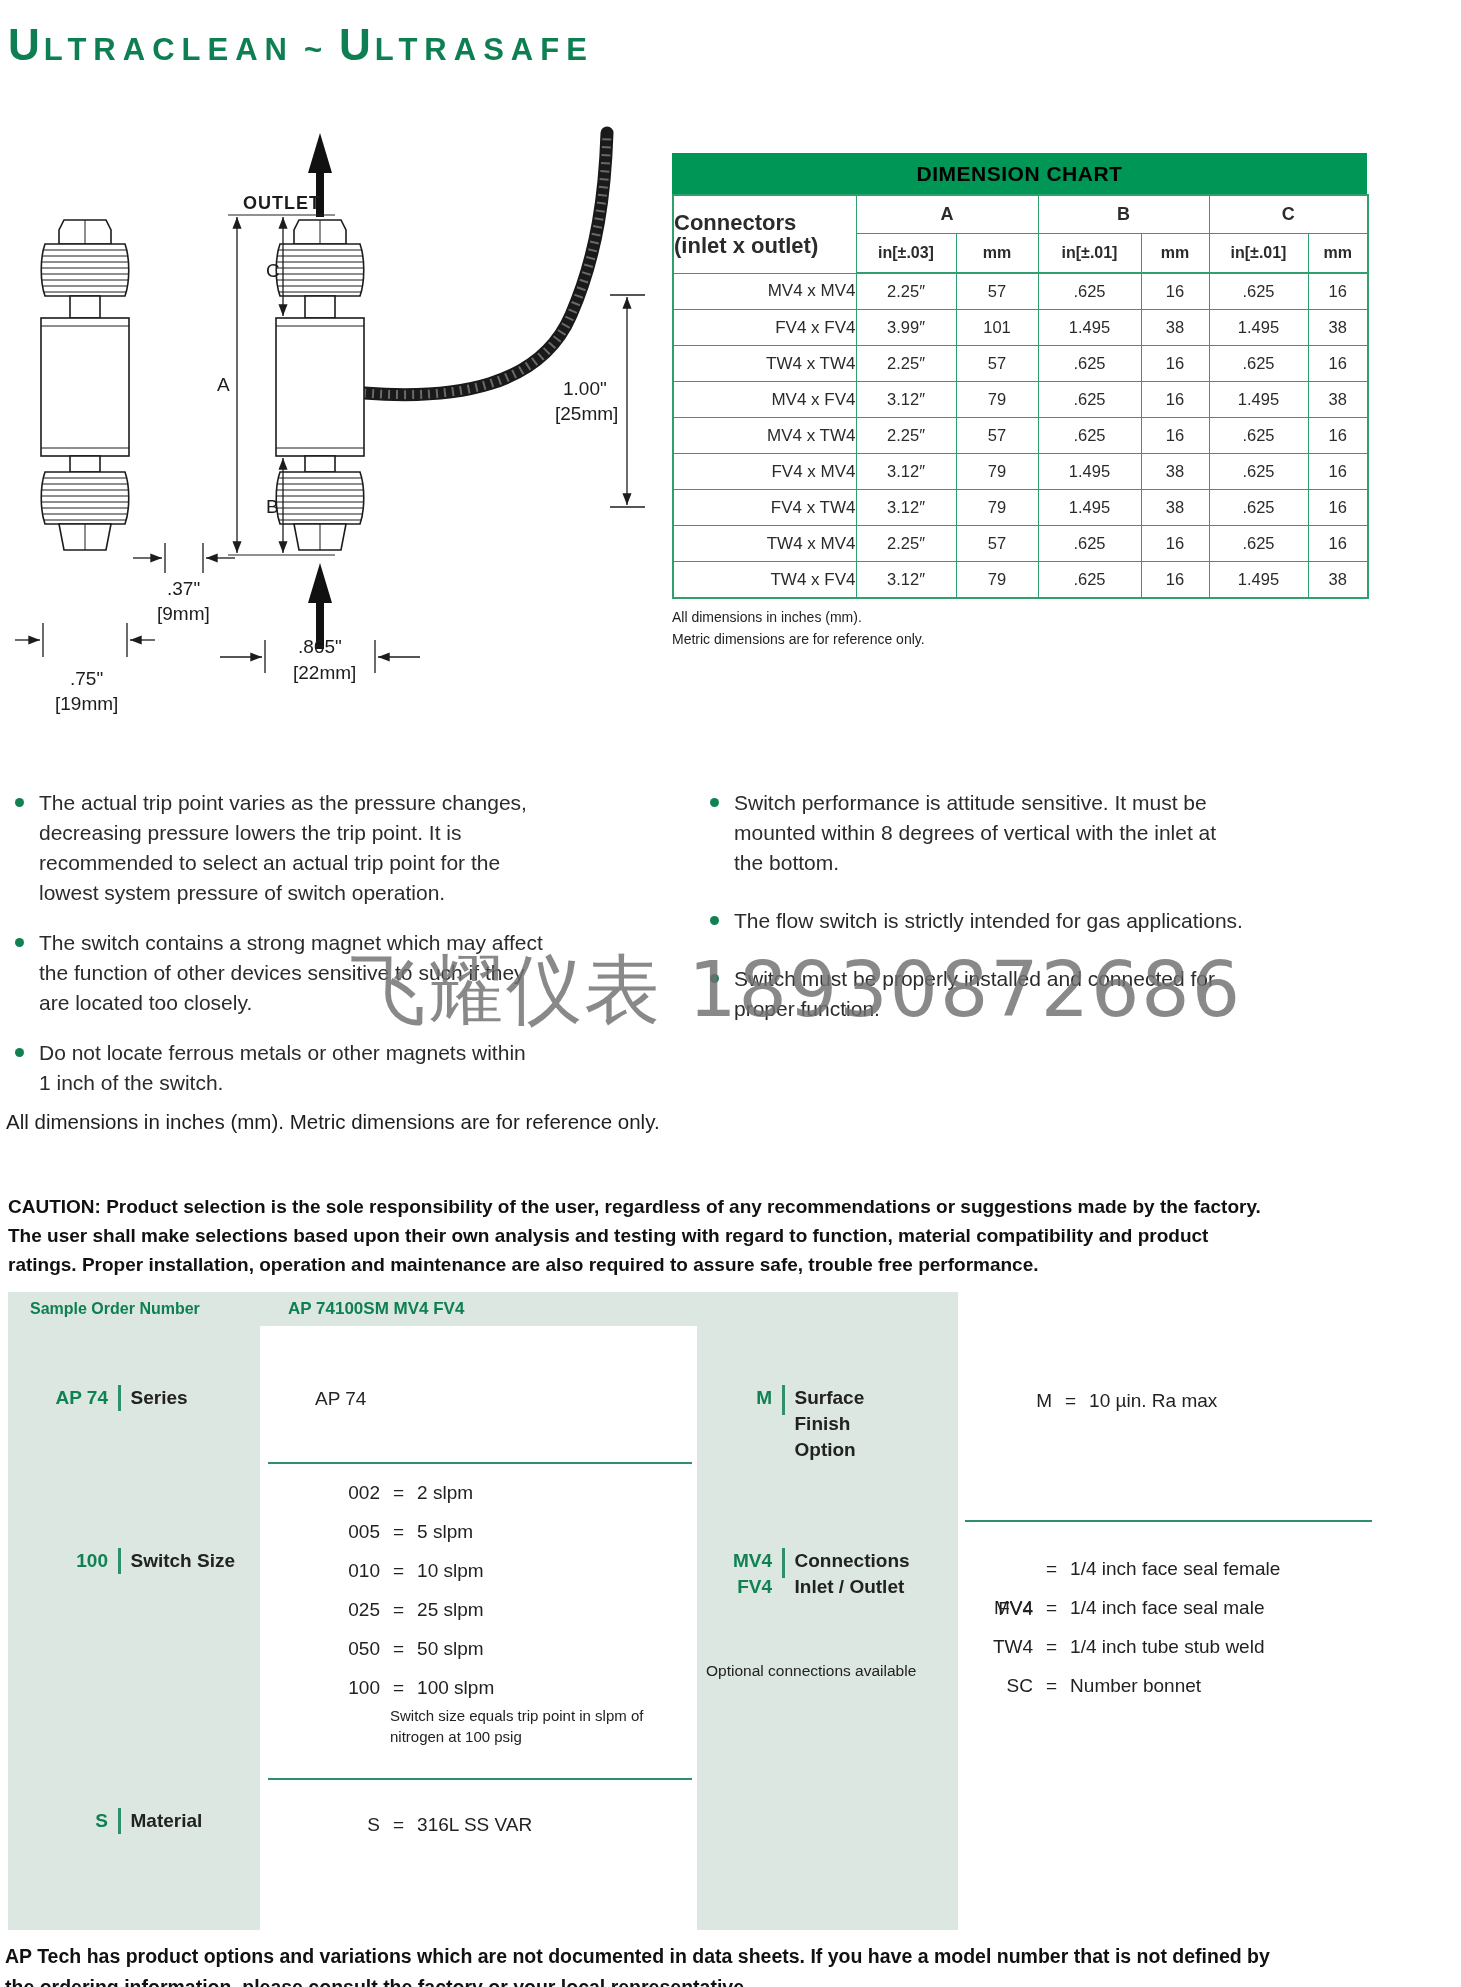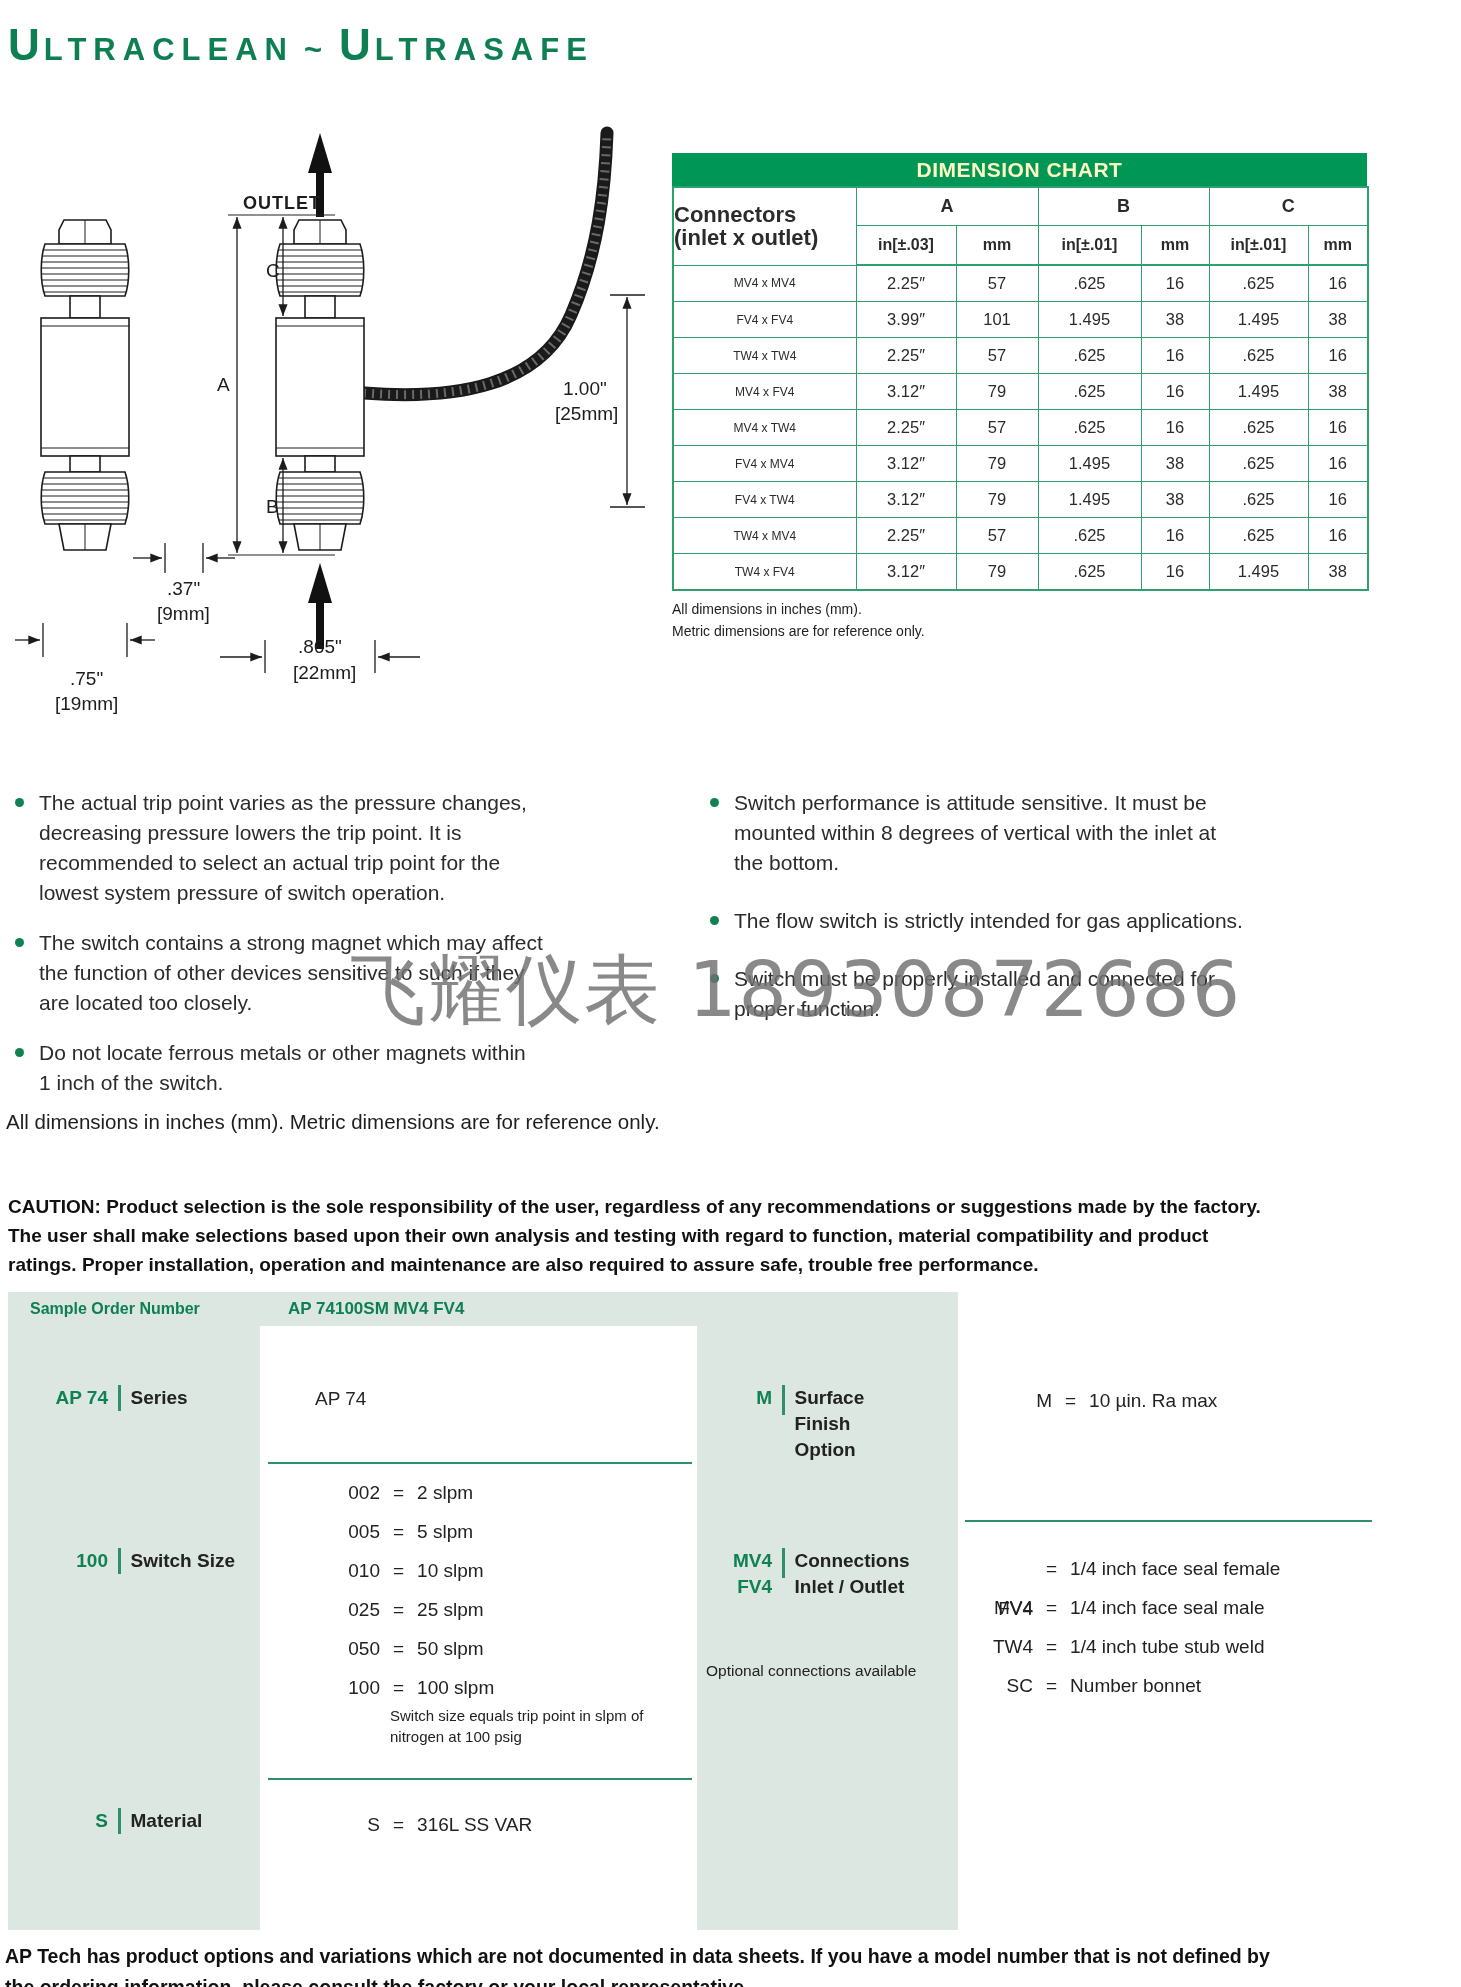--- a/index.html
+++ b/index.html
@@ -7,29 +7,29 @@
        font-family:"Liberation Sans", sans-serif;color:#262626;}
   .abs{position:absolute;}
   
   .brand{color:#0e7f52;font-weight:bold;white-space:nowrap;}
   .brand .big{font-size:44px;letter-spacing:4px;}
   .brand .small{font-size:31px;letter-spacing:7px;}
   
   svg text{font-family:"Liberation Sans", sans-serif;fill:#1c1c1c;}
   
   .chart-wrap{left:672px;top:153px;width:695px;}
-  .chart-title{height:33px;background:#009655;color:#fef9c3;font-weight:bold;font-size:21px;
+  .chart-title{height:41px;background:#009655;color:#000000;font-weight:bold;font-size:21px;
                display:flex;align-items:center;justify-content:center;letter-spacing:.5px;}
   table.dim{border-collapse:collapse;table-layout:fixed;width:695px;background:#fff;}
   table.dim th,table.dim td{border:1px solid #2f9f6e;padding:0;color:#2b2b2b;overflow:hidden;white-space:nowrap;}
   table.dim{border:2px solid #2f9f6e;}
   th.conn{ text-align:left;padding-left:9px;font-size:22px;line-height:23px;}
   .grp{font-size:18px;font-weight:bold;height:38px;}
   .unit{font-size:16px;font-weight:normal;height:40px;}
-  td.cc{font-size:12px;text-align:center;padding-left:9px;height:35px;}
+  td.cc{font-size:17px;text-align:right;padding-left:9px;height:35px;}
   td.cv{font-size:16.5px;text-align:center;height:35px;}
   tr.unitrow th{border-bottom:2.5px solid #2f9f6e;margin-left:30px;}
   .tnote{font-size:14px;color:#222;}
   
   .blist{display:flex;flex-direction:column;}
   .bitem{display:flex;gap:15px;}
   .bdot{width:9px;height:9px;border-radius:50%;background:#0f8153;margin-top:10px;flex:0 0 auto;}
   .btext{font-size:21px;line-height:30px;color:#2b2b2b;white-space:pre-line;}
   
   .watermark{font-size:76px;color:#707070;opacity:.82;letter-spacing:2px;white-space:nowrap;

